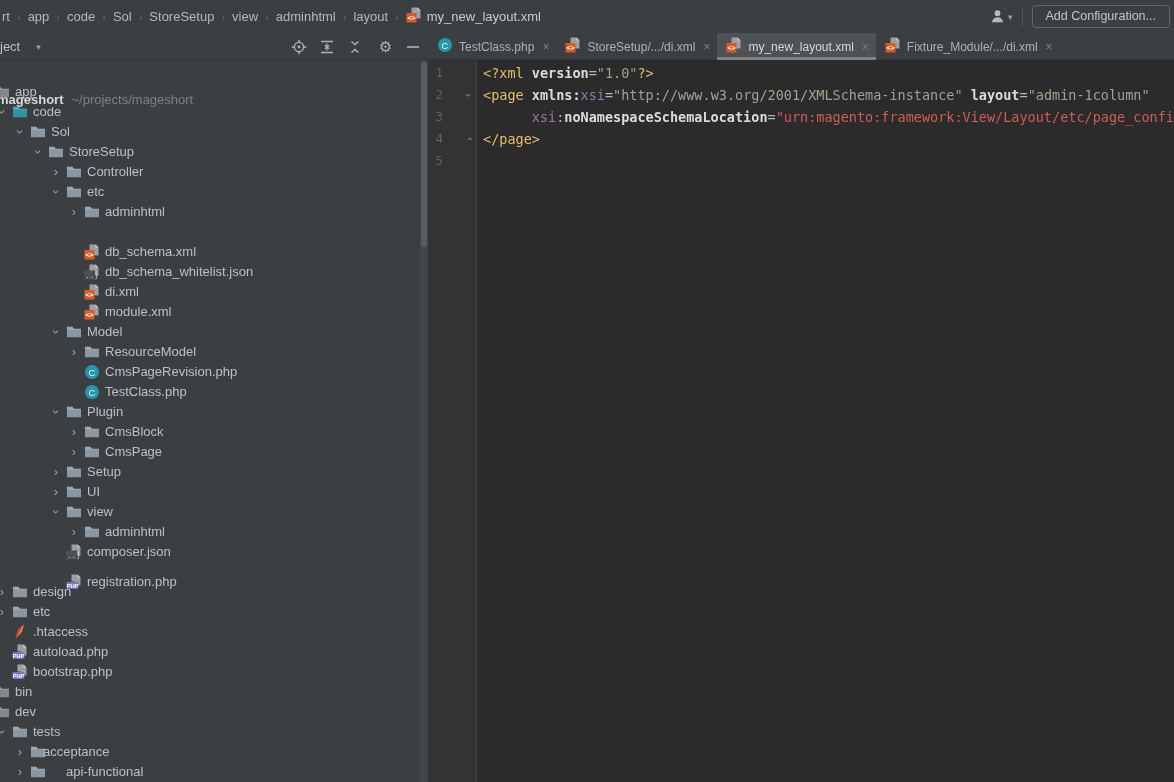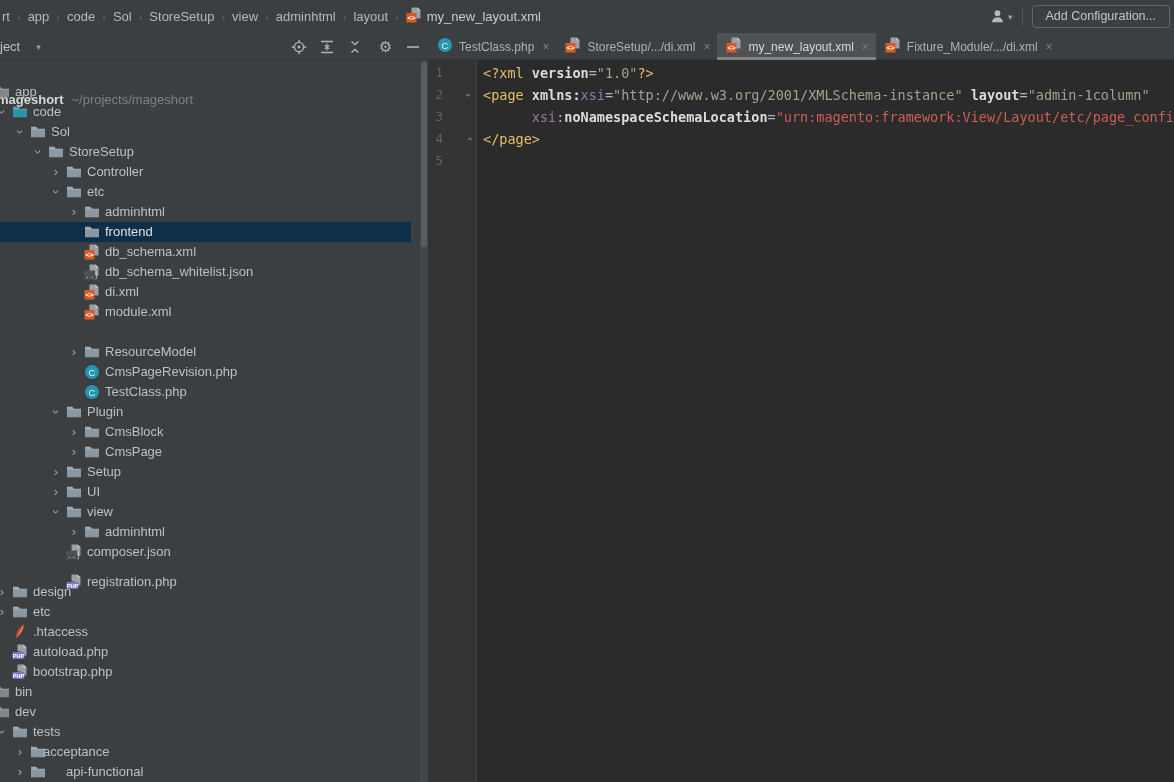--- a/index.html
+++ b/index.html
@@ -243,27 +243,20 @@
         <span class="tlabel" style="left: 87px;">etc</span>
       </div>
       <div class="trow" style="top: 142px;">
         <span class="tchev" style="left: 67px;">›</span>
         <span class="ticon" style="left: 84px;"><svg width="16" height="16" viewBox="0 0 16 16">
             <path fill="#8a98a3" d="M1 2.8h5.3l1.5 1.9H15v8.5H1z"></path>
             <path fill="rgba(255,255,255,.18)" d="M1 2.8h5.3l1.5 1.9H15v1.1H1z"></path>
           </svg></span>
         <span class="tlabel" style="left: 105px;">adminhtml</span>
       </div>
-      <div class="trow selected" style="top: 162px;">
-        <span class="ticon" style="left: 84px;"><svg width="16" height="16" viewBox="0 0 16 16">
-            <path fill="#8a98a3" d="M1 2.8h5.3l1.5 1.9H15v8.5H1z"></path>
-            <path fill="rgba(255,255,255,.18)" d="M1 2.8h5.3l1.5 1.9H15v1.1H1z"></path>
-          </svg></span>
-        <span class="tlabel" style="left: 105px;">frontend</span>
-      </div>
       <div class="trow" style="top: 182px;">
         <span class="ticon" style="left: 84px;"><svg width="16" height="16" viewBox="0 0 16 16">
             <path fill="#9aa0a5" d="M5.5 0.5h6l3 3v8h-5.5v-4h-3.5z"></path>
             <path fill="#c9ced2" d="M11.5 0.5l3 3h-3z"></path>
             <rect x="0.5" y="6" width="10" height="9.5" fill="#d95b23"></rect>
             <text x="5.5" y="13.3" font-size="7" font-weight="bold" fill="#fff" text-anchor="middle" font-family="DejaVu Sans Mono, monospace">&lt;&gt;</text>
           </svg></span>
         <span class="tlabel" style="left: 105px;">db_schema.xml</span>
       </div>
       <div class="trow" style="top: 202px;">
@@ -285,20 +278,28 @@
         <span class="tlabel" style="left: 105px;">di.xml</span>
       </div>
       <div class="trow" style="top: 242px;">
         <span class="ticon" style="left: 84px;"><svg width="16" height="16" viewBox="0 0 16 16">
             <path fill="#9aa0a5" d="M5.5 0.5h6l3 3v8h-5.5v-4h-3.5z"></path>
             <path fill="#c9ced2" d="M11.5 0.5l3 3h-3z"></path>
             <rect x="0.5" y="6" width="10" height="9.5" fill="#d95b23"></rect>
             <text x="5.5" y="13.3" font-size="7" font-weight="bold" fill="#fff" text-anchor="middle" font-family="DejaVu Sans Mono, monospace">&lt;&gt;</text>
           </svg></span>
         <span class="tlabel" style="left: 105px;">module.xml</span>
+      </div>
+      <div class="trow" style="top: 262px;">
+        <span class="tchev open" style="left: 49px;">›</span>
+        <span class="ticon" style="left: 66px;"><svg width="16" height="16" viewBox="0 0 16 16">
+            <path fill="#8a98a3" d="M1 2.8h5.3l1.5 1.9H15v8.5H1z"></path>
+            <path fill="rgba(255,255,255,.18)" d="M1 2.8h5.3l1.5 1.9H15v1.1H1z"></path>
+          </svg></span>
+        <span class="tlabel" style="left: 87px;">Model</span>
       </div>
       <div class="trow" style="top: 282px;">
         <span class="tchev" style="left: 67px;">›</span>
         <span class="ticon" style="left: 84px;"><svg width="16" height="16" viewBox="0 0 16 16">
             <path fill="#8a98a3" d="M1 2.8h5.3l1.5 1.9H15v8.5H1z"></path>
             <path fill="rgba(255,255,255,.18)" d="M1 2.8h5.3l1.5 1.9H15v1.1H1z"></path>
           </svg></span>
         <span class="tlabel" style="left: 105px;">ResourceModel</span>
       </div>
       <div class="trow" style="top: 302px;">

